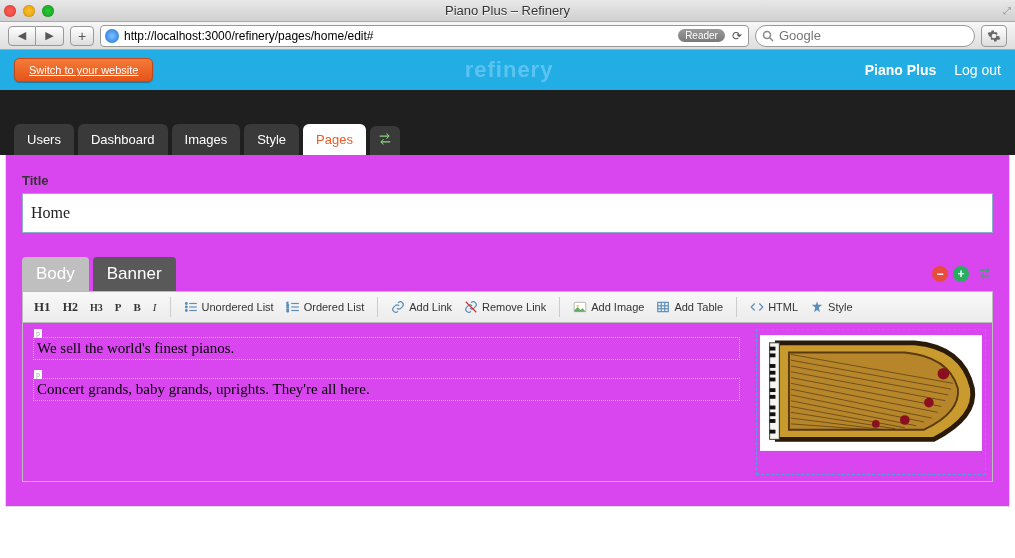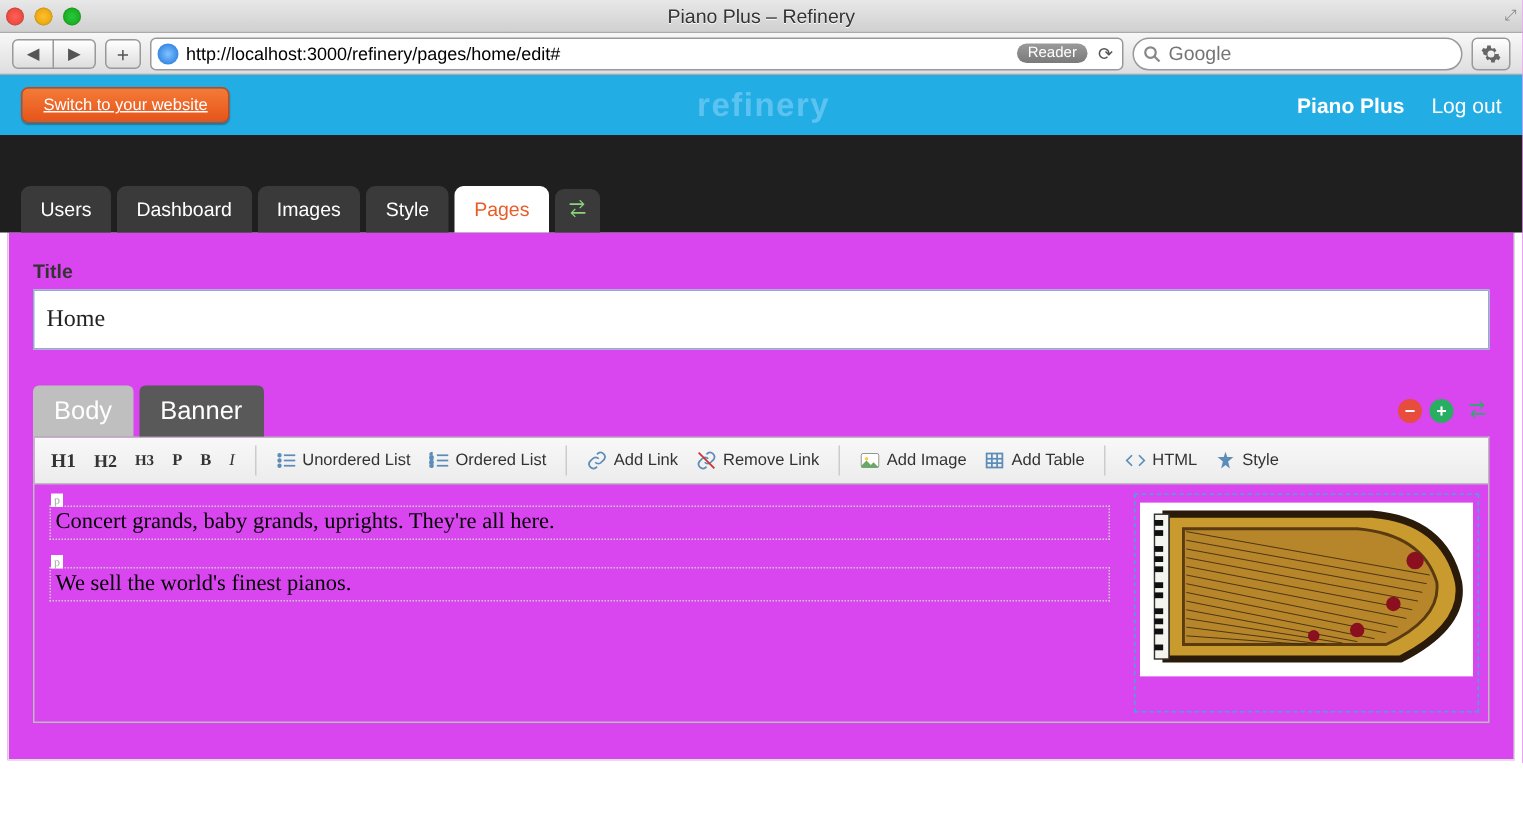--- a/index.html
+++ b/index.html
@@ -228,22 +228,22 @@
     <span class="tbtn">
       <svg viewBox="0 0 24 24" fill="#5b8db8">
           <path d="M7 21l2-8L3 8h7l2-6 2 6h7l-6 5 2 8-5-4z"></path>
         </svg>
       <span>Style</span>
     </span>
   </div>
 
   <div class="editor-wrap">
     <div class="editor">
+      <p>We sell the world's finest pianos.</p>
       <p>Concert grands, baby grands, uprights. They're all here.</p>
-      <p>We sell the world's finest pianos.</p>
     </div>
     <div class="imgslot">
       <svg class="piano" viewBox="0 0 230 120">
         <rect x="0" y="0" width="230" height="120" fill="#fff"></rect>
         <path d="M18 8 L160 8 Q210 12 220 55 Q225 85 180 108 L18 108 Z" fill="#c99a2e" stroke="#2a1a0a" stroke-width="5"></path>
         <path d="M30 18 L150 18 Q195 22 205 55 Q208 80 170 98 L30 98 Z" fill="#b8862a" stroke="#5a3a10" stroke-width="2"></path>
         <g stroke="#3a2a10" stroke-width="0.6">
           <line x1="32" y1="20" x2="200" y2="50"></line>
             <line x1="32" y1="26" x2="198" y2="56"></line>
           <line x1="32" y1="32" x2="195" y2="62"></line>

